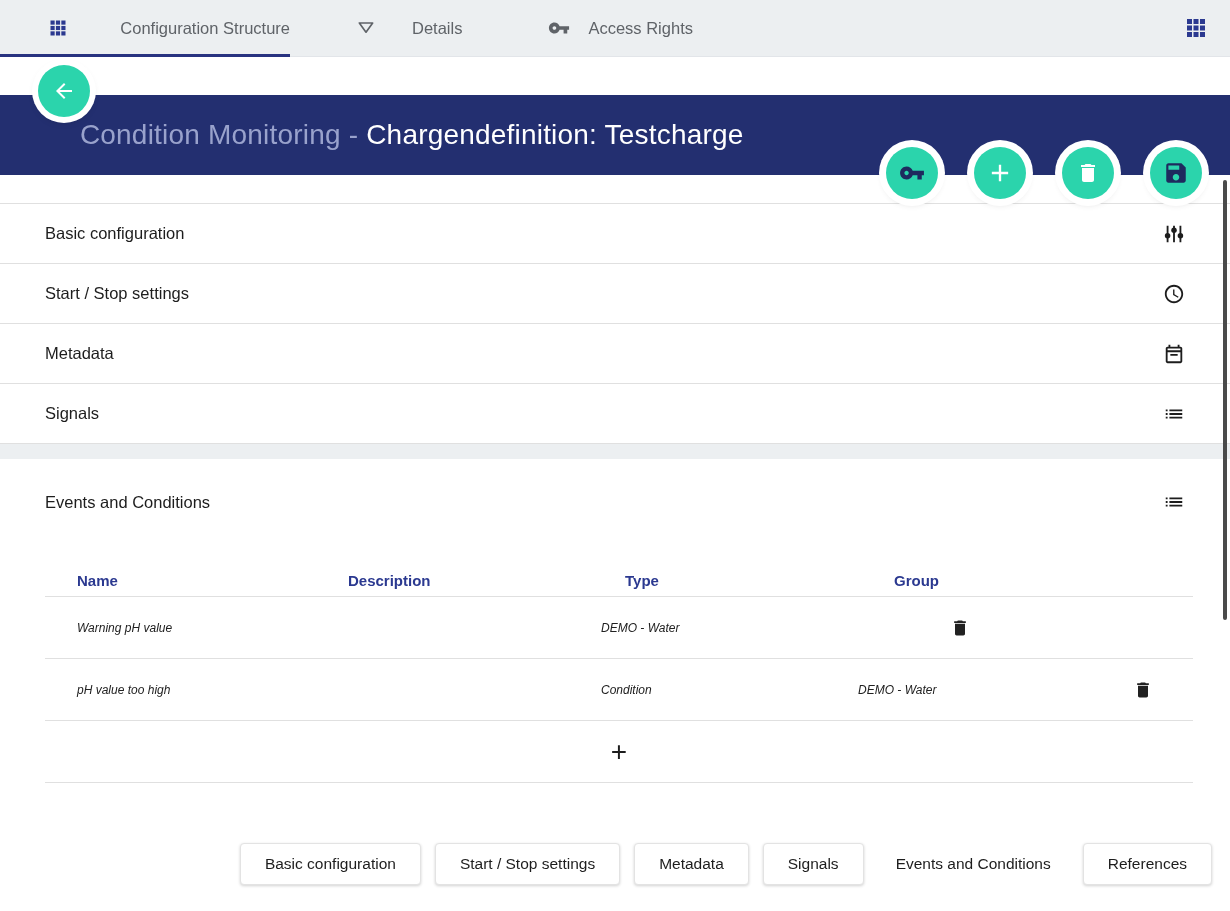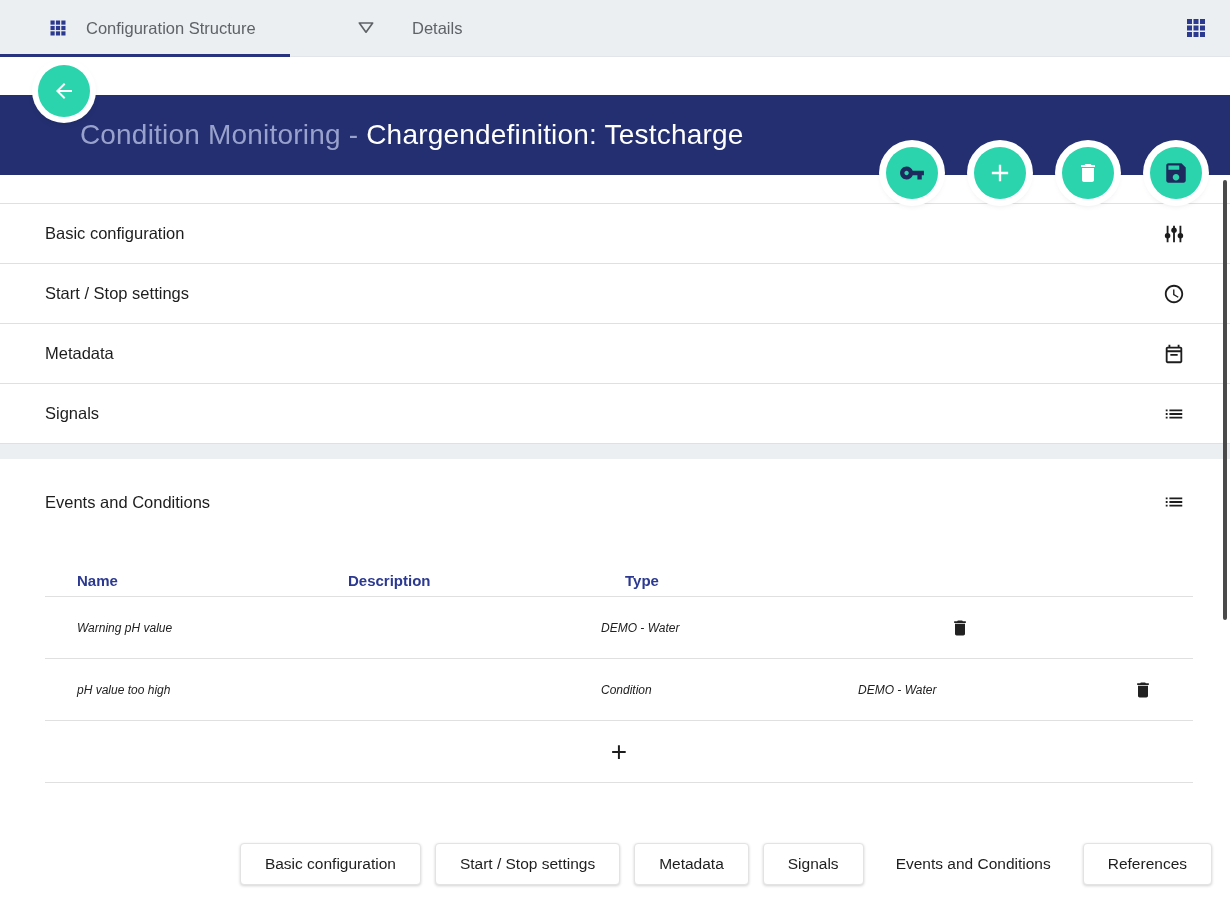--- a/index.html
+++ b/index.html
@@ -2,21 +2,21 @@
 <html><head>
 <meta charset="utf-8">
 <style>
   * { margin:0; padding:0; box-sizing:border-box; }
   body { font-family:"Liberation Sans", sans-serif; background:#fff; }
   .app { position:relative; width:1230px; height:911px; background:#ECEFF1; overflow:hidden; }
 
   
   .tabbar { height:57px; background:#ECEFF1; display:flex; align-items:center; border-bottom:1px solid #e2e5e9; }
   .tab { position:relative; display:flex; align-items:center; gap:18px; height:100%; cursor:pointer;
-         color:#5F6368; font-size:16.5px; }
+         color:#5F6368; font-size:16.5px;justify-content:space-between; }
   .tab-1 { padding-left:48px; width:290px; }
   .tab-2 { padding-left:66px; padding-right:20px;gap:36px; }
   .tab-3 { padding-left:66px; padding-right:20px; }
   .tab.active::after { content:""; position:absolute; left:0; right:0; bottom:-1px; height:3px; background:#283380; }
   .tabbar-apps { margin-left:auto; padding-right:22px; display:flex; align-items:center; cursor:pointer; }
 
   .white-gap { height:38px; background:#fff; }
 
   
   .back-fab { position:absolute; left:38px; top:65px; width:52px; height:52px; border-radius:50%;
@@ -93,20 +93,28 @@
       </span>
       <span>Configuration Structure</span>
     </div>
     <div class="tab tab-2">
       <span>
         <svg width="20" height="20" viewBox="0 0 24 24" fill="none" stroke="#5F6368" stroke-width="2" stroke-linejoin="round">
           <path d="M4 6h16l-8 11z"></path>
         </svg>
       </span>
       <span>Details</span>
+    </div>
+    <div class="tab tab-3">
+      <span>
+        <svg width="22" height="22" viewBox="0 0 24 24" fill="#5F6368">
+          <path d="M12.65 10C11.83 7.67 9.61 6 7 6c-3.31 0-6 2.69-6 6s2.69 6 6 6c2.61 0 4.83-1.67 5.65-4H17v4h4v-4h2v-4H12.65zM7 14c-1.1 0-2-.9-2-2s.9-2 2-2 2 .9 2 2-.9 2-2 2z"></path>
+        </svg>
+      </span>
+      <span>Access Rights</span>
     </div>
     <div class="tabbar-apps">
       <svg width="24" height="24" viewBox="0 0 24 24" fill="#2B3990">
         <rect x="3" y="3" width="5" height="5"></rect>
           <rect x="9.5" y="3" width="5" height="5"></rect>
           <rect x="16" y="3" width="5" height="5"></rect>
         <rect x="3" y="9.5" width="5" height="5"></rect>
           <rect x="9.5" y="9.5" width="5" height="5"></rect>
           <rect x="16" y="9.5" width="5" height="5"></rect>
         <rect x="3" y="16" width="5" height="5"></rect>
@@ -213,20 +221,21 @@
           <path d="M3 13h2v-2H3v2zm0 4h2v-2H3v2zm0-8h2V7H3v2zm4 4h14v-2H7v2zm0 4h14v-2H7v2zM7 7v2h14V7H7z"></path>
         </svg>
       </span>
     </div>
 
     <div class="etable">
       <div class="t-head">
         <div>Name</div>
         <div>Description</div>
         <div>Type</div>
+        <div>Group</div>
         <div></div>
       </div>
 
       <div class="t-row">
         <div>Warning pH value</div>
         <div></div>
         <div>DEMO - Water</div>
         <div class="t-cell-actions">
           <button class="row-trash">
             <span>

